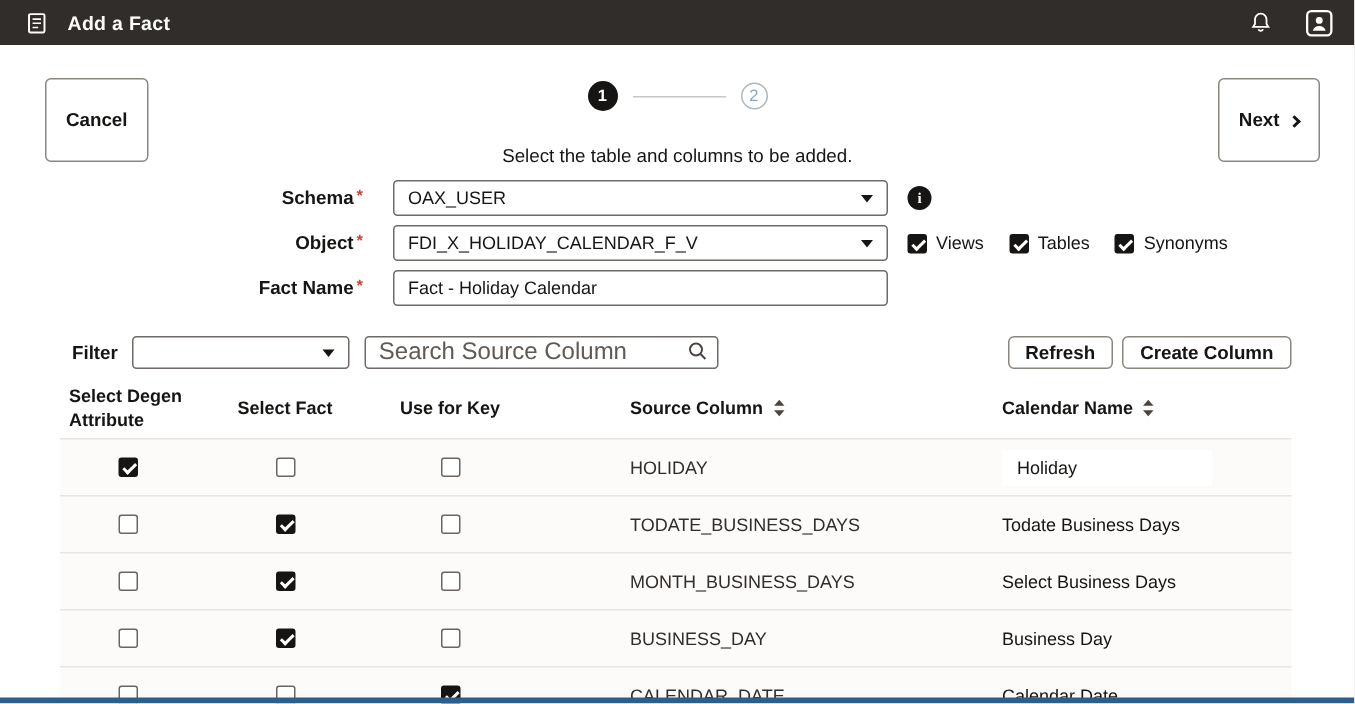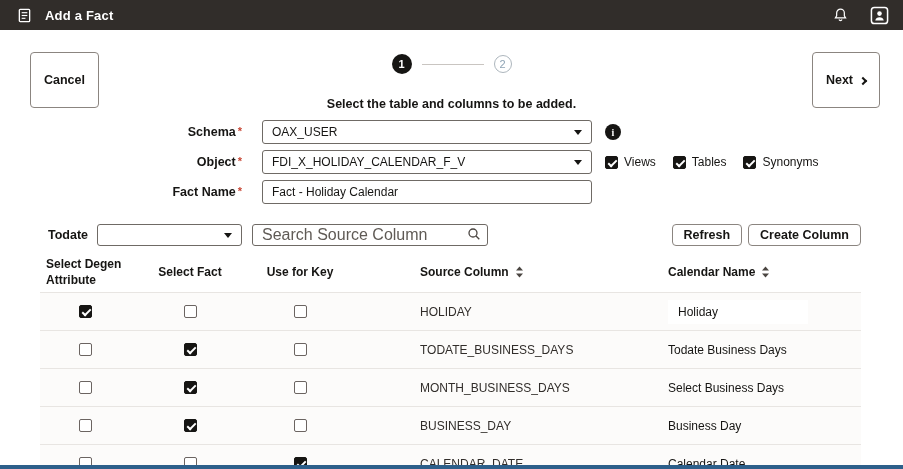--- a/index.html
+++ b/index.html
@@ -36,21 +36,21 @@
   .step-active {
     width:20px; height:20px; border-radius:50%; background:#161513; color:#fff;
     display:flex; align-items:center; justify-content:center; font-size:11px; font-weight:bold;
   }
   .step-line { width:62px; height:1px; background:#c9c5c1; }
   .step-next {
     width:18px; height:18px; border-radius:50%; border:1.5px solid #adb6bd; color:#8fa4b5;
     display:flex; align-items:center; justify-content:center; font-size:11px; background:#fff;
   }
   
-  .instruction { position:absolute; top:97px; left:0; right:0; text-align:center; font-weight:bold; font-size:12.5px; }
+  .instruction { position:absolute; top:97px; left:0; right:0; text-align:center; font-weight:normal; font-size:12.5px; }
   
   .form { position:absolute; top:120px; left:0; width:100%; }
   .form-row { display:flex; align-items:center; height:24px; margin-bottom:6px; }
   .form-label { width:262px; text-align:right; padding-right:20px; font-weight:bold; font-size:12.5px; }
   .req { color:#c74634; font-size:11px; vertical-align:top; margin-left:2px; }
   .selectbox {
     width:330px; height:24px; border:1px solid #6f6a65; border-radius:3px;
     display:flex; align-items:center; padding:0 9px; background:#fff; cursor:pointer;
   }
   .selectbox .val { flex:1; font-size:12px; white-space:nowrap; overflow:hidden; }
@@ -194,21 +194,21 @@
     </div>
 
     <div class="form-row">
       <span class="form-label"><span>Fact Name</span><span class="req">*</span></span>
       <input class="textbox" value="Fact - Holiday Calendar" style="">
     </div>
 
   </div>
 
   <div class="filterbar">
-    <span class="flabel">Todate</span>
+    <span class="flabel">Filter</span>
     <div class="selectbox filter-select">
       <span class="val"></span>
       <span class="caret"></span>
     </div>
     <div class="search-wrap">
       <input class="search-input" placeholder="Search Source Column" style="">
       <span class="search-icon">
         <svg width="14" height="14" viewBox="0 0 14 14">
             <circle cx="6" cy="6" r="4" fill="none" stroke="#4a4541" stroke-width="1.3"></circle>
             <line x1="9" y1="9" x2="12.3" y2="12.3" stroke="#4a4541" stroke-width="1.3"></line>

